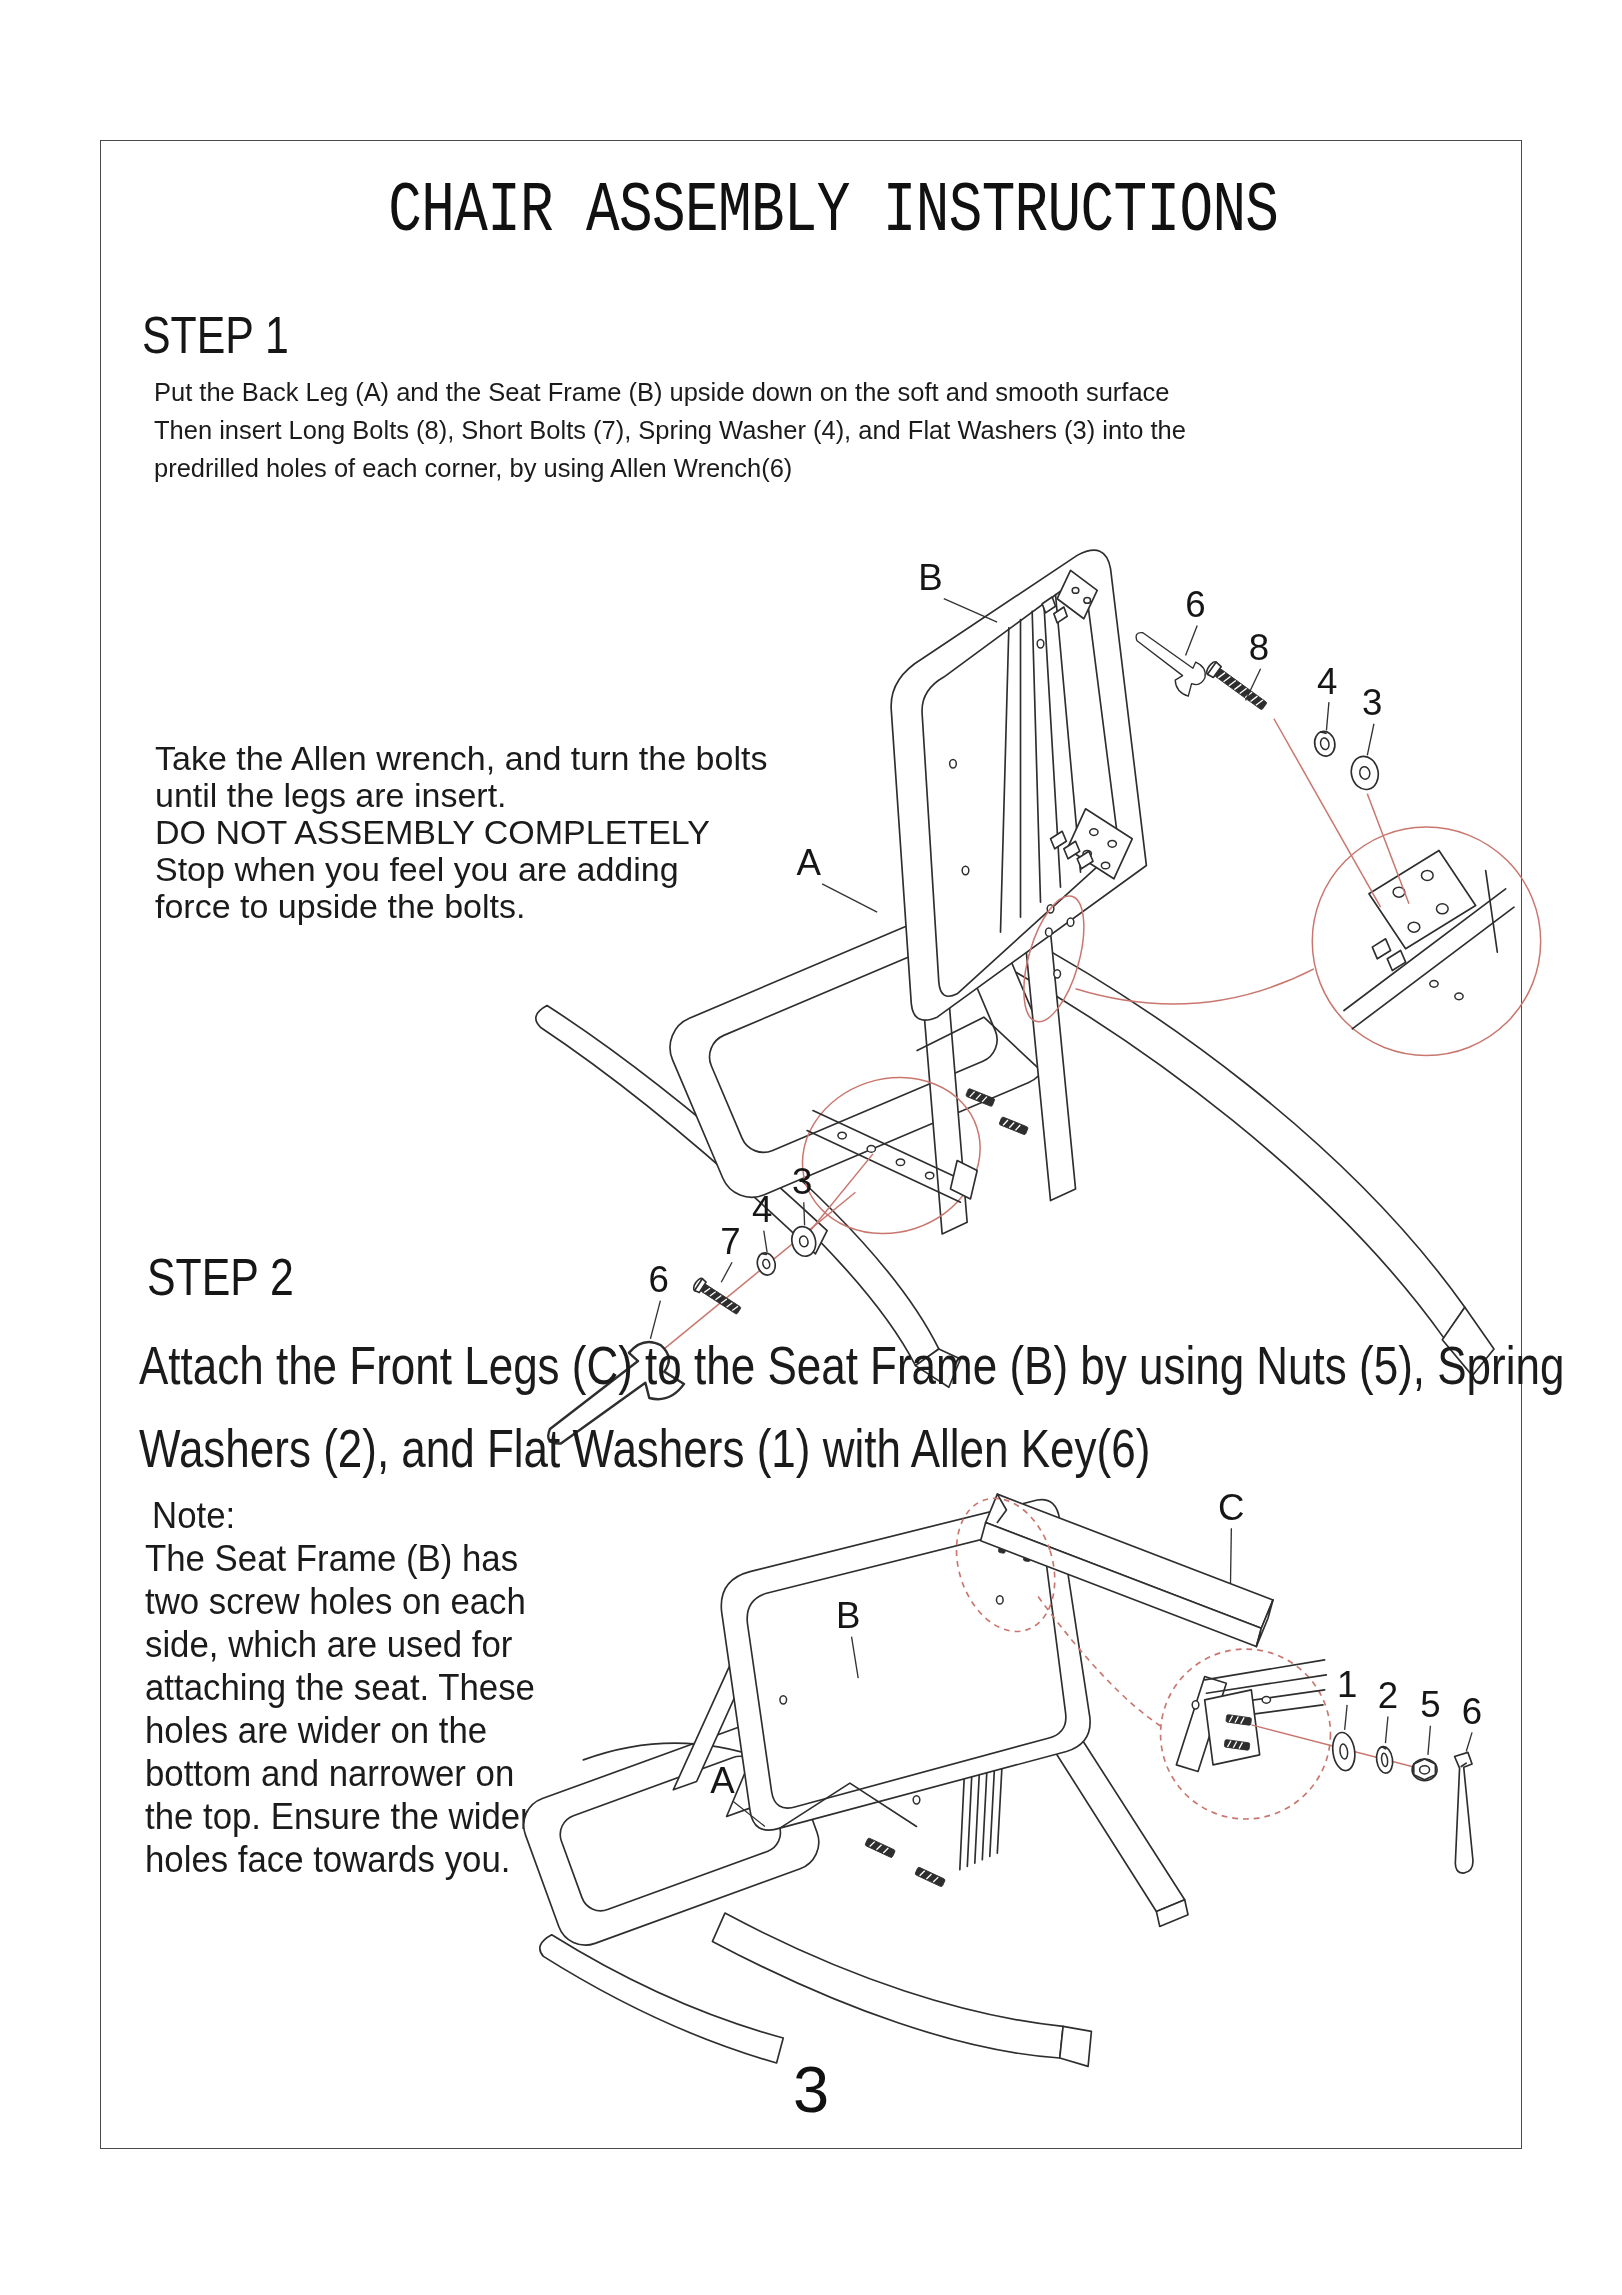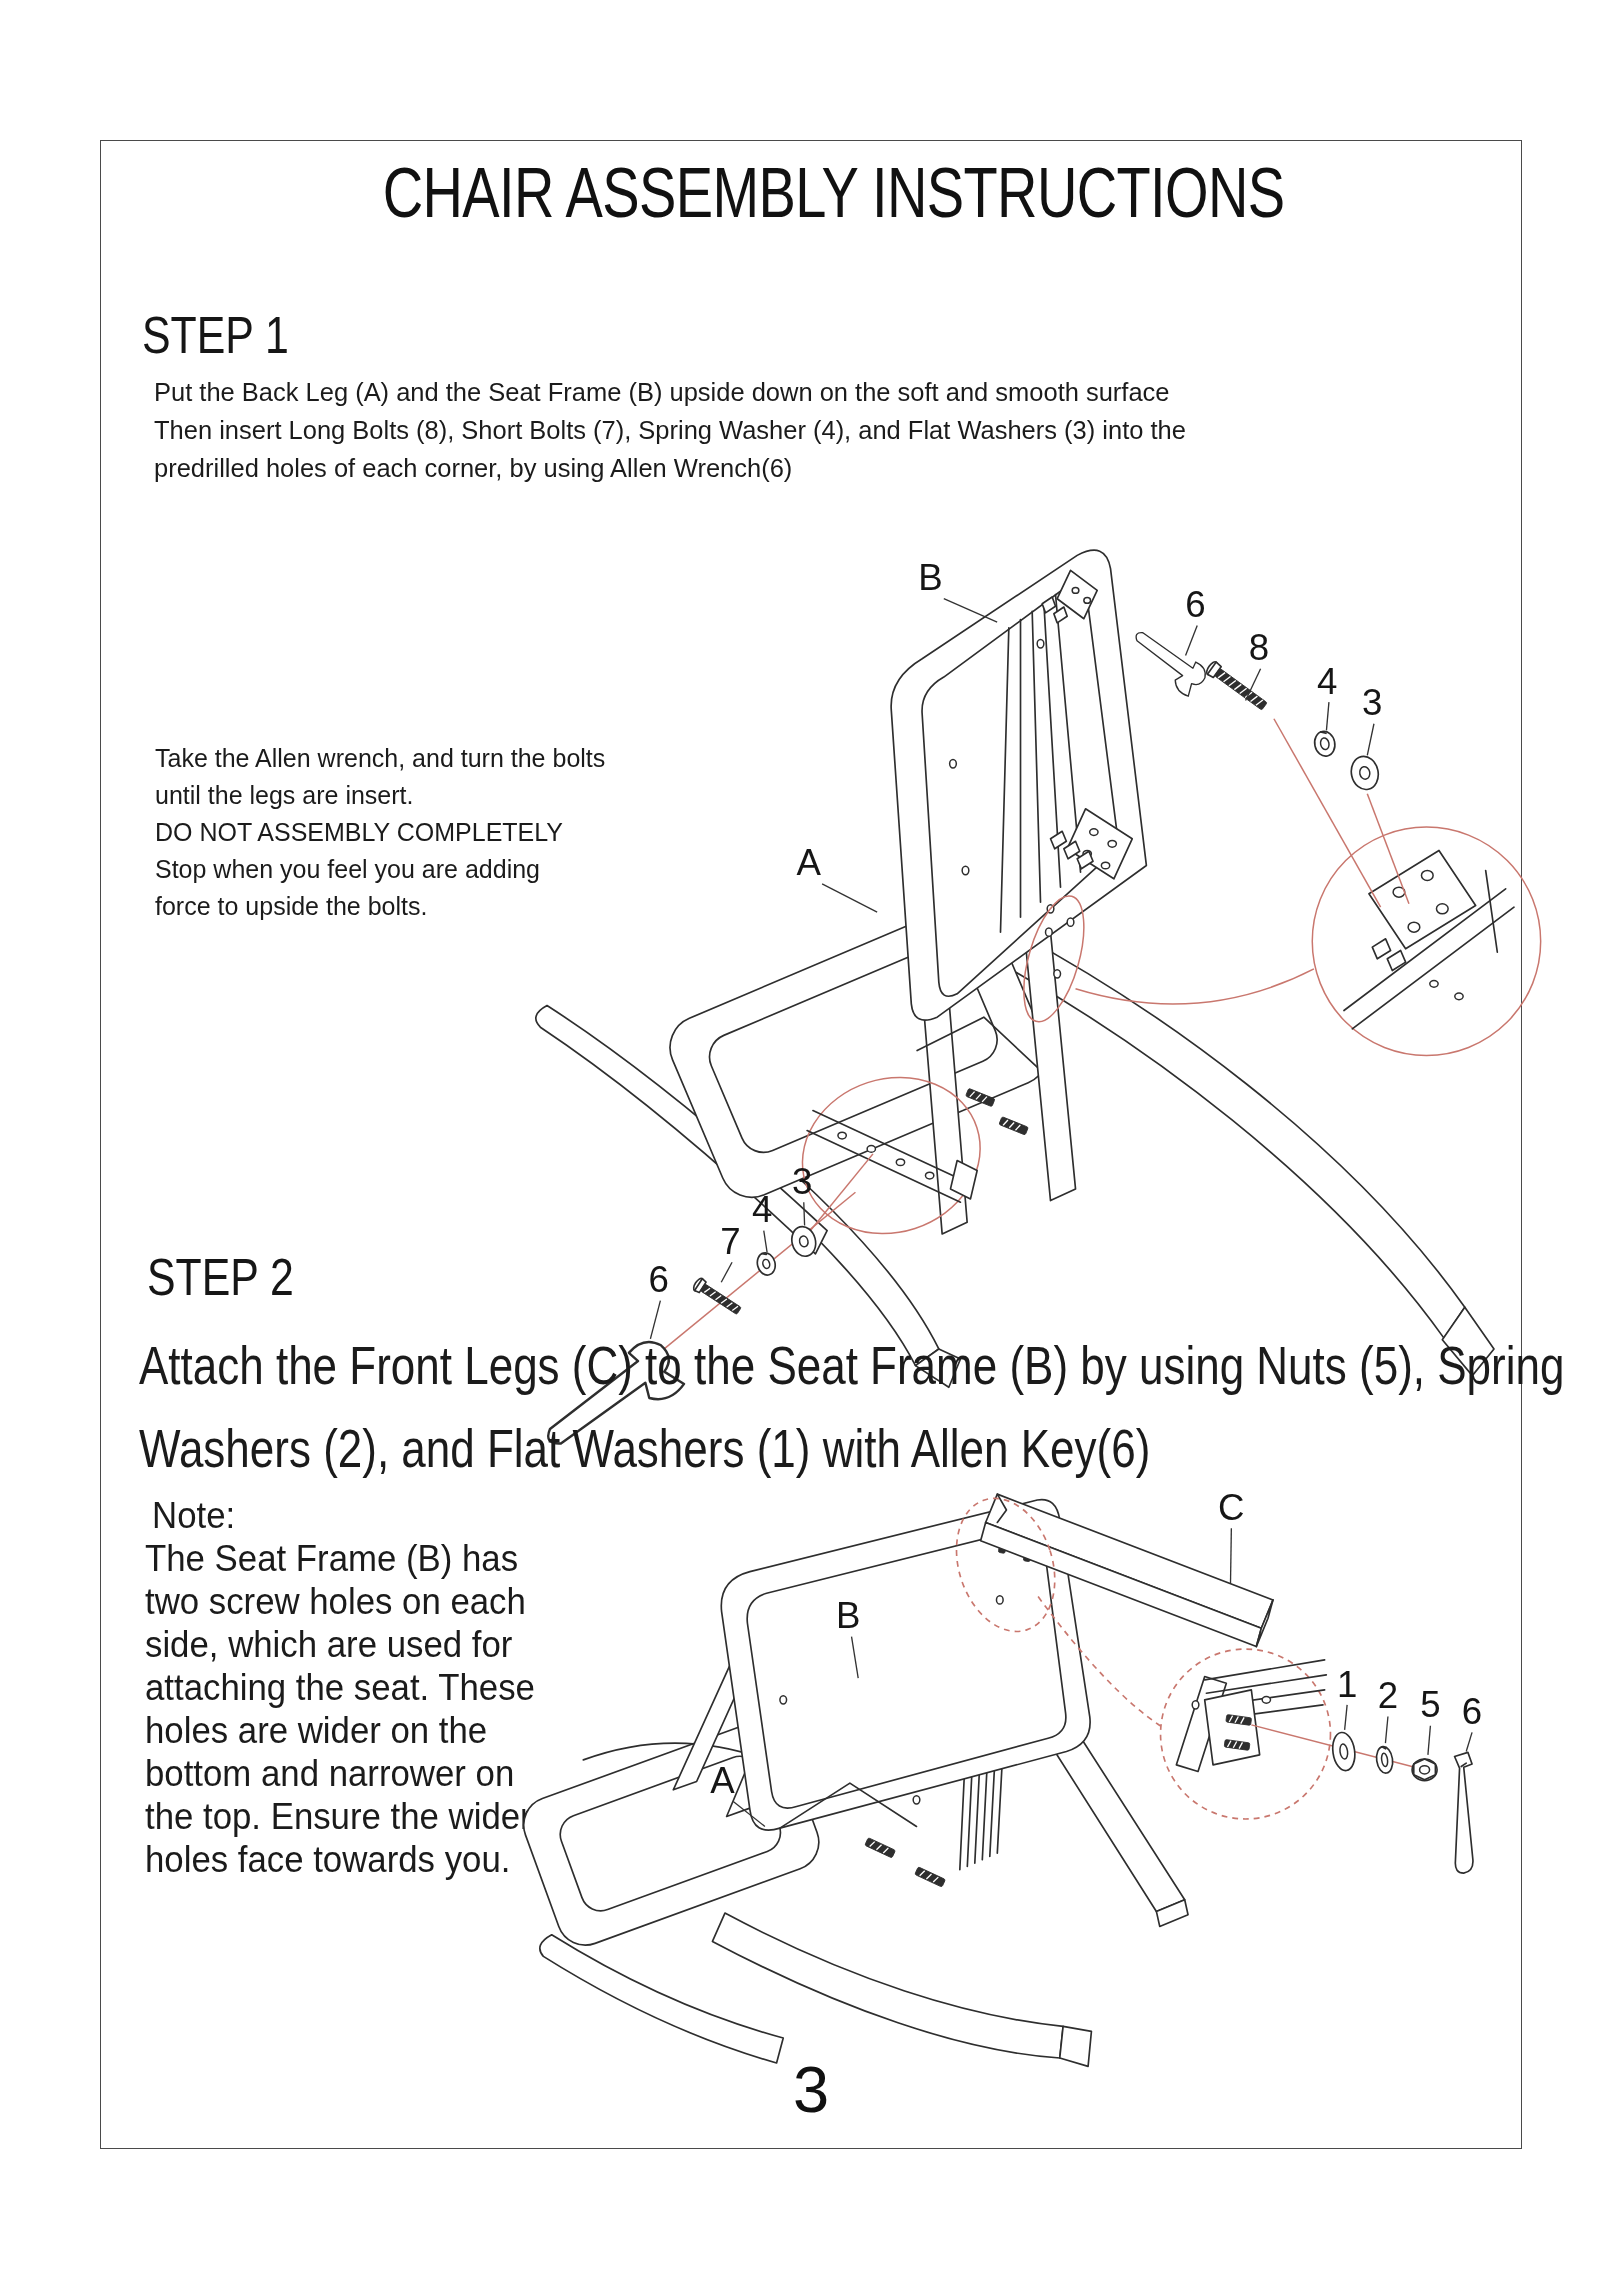--- a/index.html
+++ b/index.html
@@ -1,30 +1,30 @@
 <!DOCTYPE html>
 <html style="font-size:13.3px"><head>
 <meta charset="utf-8">
 <style>
   html,body{margin:0;padding:0;background:#ffffff;}
   .page{position:relative;width:1622px;height:2295px;background:#ffffff;overflow:hidden;
         font-family:"Liberation Sans",sans-serif;color:#1b1b1b;}
   .page-border{position:absolute;left:100px;top:140px;width:1422px;height:2009px;
         border:1.7px solid #4a4a4a;box-sizing:border-box;}
-  .title-wrap{position:absolute;left:50px;top:157px;width:1567px;text-align:center;}
+  .title-wrap{position:absolute;left:50px;top:176px;width:1567px;text-align:center;font-family:Liberation Mono, monospace;}
   .doc-title{display:inline-block;font-size:70px;line-height:72px;letter-spacing:-0.8px;
         transform:scaleX(0.80);transform-origin:center;white-space:nowrap;color:#111;}
   .step-heading{position:absolute;font-size:51px;line-height:52px;transform:scaleX(0.84);
         transform-origin:left top;white-space:nowrap;color:#161616;}
   #step1-heading{left:142px;top:310px;}
   #step2-heading{left:147px;top:1252px;}
   .para{position:absolute;white-space:nowrap;}
   .para > div{white-space:nowrap;}
   #step1-body{left:154px;top:373px;font-size:26px;line-height:38px;transform:scaleX(0.98);transform-origin:left top;}
-  #step1-note{left:155px;top:740px;font-size:25px;line-height:37px;transform-origin:left top;}
+  #step1-note{left:155px;top:740px;font-size:34px;line-height:37px;transform-origin:left top;}
   #step2-body{left:139px;top:1324px;font-size:53px;line-height:83px;transform:scaleX(0.83);transform-origin:left top;}
   #step2-note{left:145px;top:1494px;font-size:37px;line-height:43px;transform:scaleX(0.94);transform-origin:left top;}
   #step2-note div:first-child{padding-left:7.5px;}
   .page-num{position:absolute;left:0;top:2052px;width:1622px;text-align:center;font-size:65px;color:#111;}
   svg{position:absolute;overflow:visible;}
   svg text{font-family:"Liberation Sans",sans-serif;font-size:44px;fill:#161616;}
   .ln{stroke:#2e2e2e;stroke-width:2;fill:none;stroke-linecap:round;stroke-linejoin:round;}
   .bar{stroke:#2e2e2e;stroke-width:2;fill:#ffffff;stroke-linejoin:round;}
   .thin{stroke:#333;stroke-width:1.6;fill:none;}
   .red{stroke:#c9776e;stroke-width:1.8;fill:none;}

